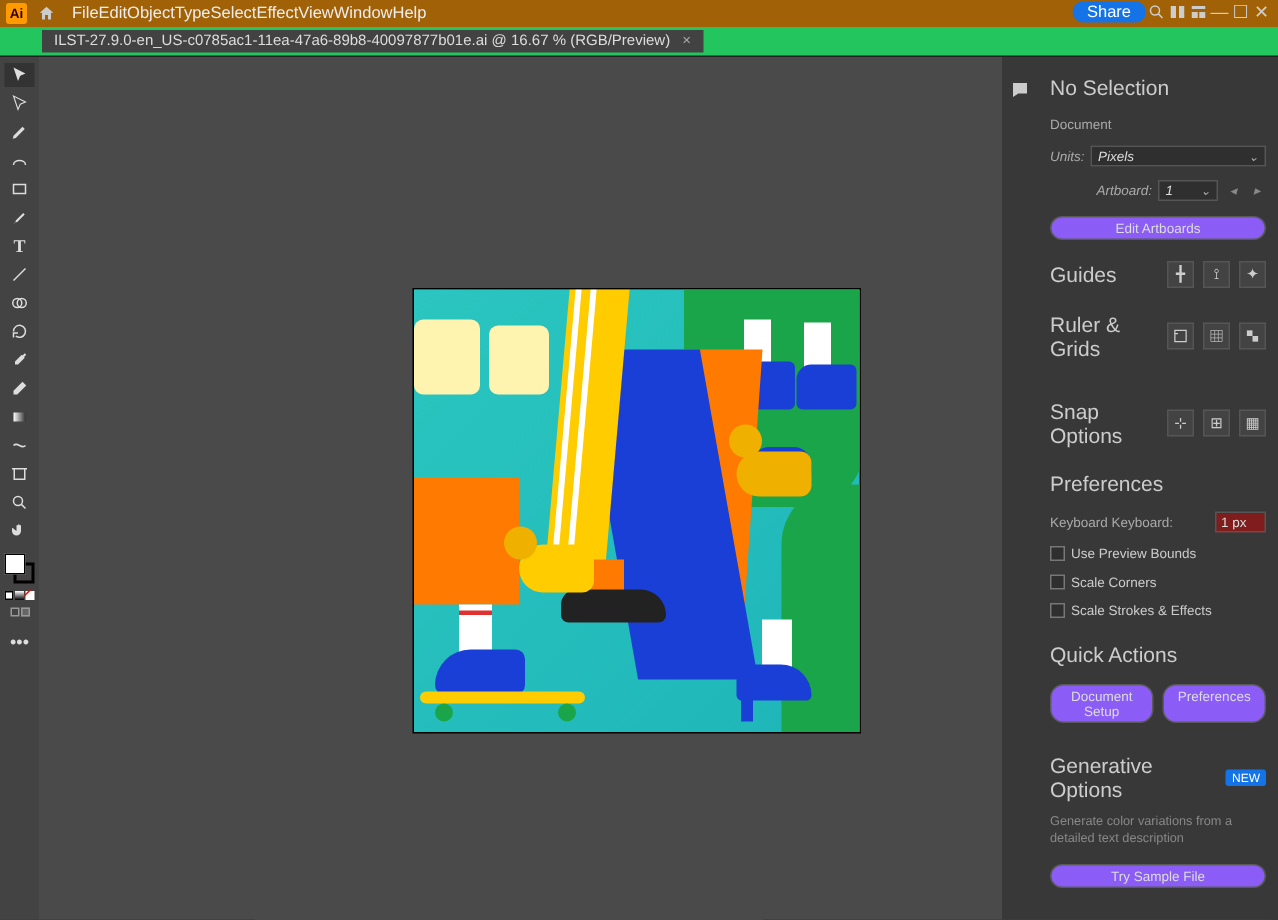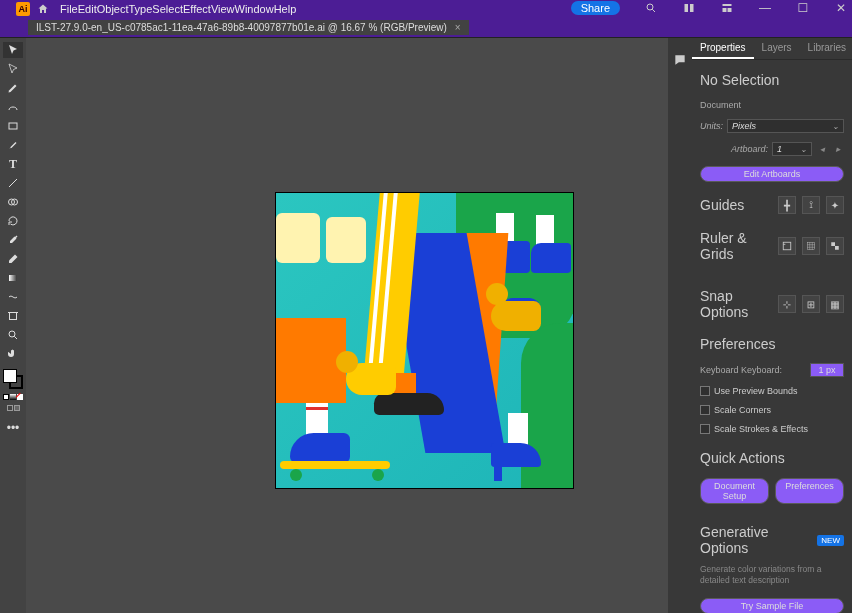--- a/index.html
+++ b/index.html
@@ -1,29 +1,29 @@
 <!DOCTYPE html>
 <html><head>
 <meta charset="utf-8">
 <style>
 * { box-sizing: border-box; margin: 0; padding: 0; font-family: "Segoe UI", Tahoma, sans-serif; }
 body { width: 852px; height: 613px; background: #323232; overflow: hidden; position: relative; color: #ccc; font-size: 11px; }
 
 
-.menubar { height: 18px; background: #4c1d95; display: flex; align-items: center; padding: 0 16px; position: relative; }
+.menubar { height: 18px; background: #a16207; display: flex; align-items: center; padding: 0 4px; position: relative; }
 .ai-logo { width: 14px; height: 14px; background: #ff9a00; border-radius: 2px; display: flex; align-items: center; justify-content: center; color: #330000; font-weight: bold; font-size: 9px; margin-right: 6px; }
 .home-icon { width: 14px; height: 14px; margin-right: 10px; display:flex;align-items:center;justify-content:center; }
 .menu-items { display: flex; }
 .menu-item { font-size: 11px; color: #eee; cursor: default; }
-.menubar-right { position: absolute; right: 4px; top: 1px; display: flex; align-items: center; gap: 24px; }
+.menubar-right { position: absolute; right: 4px; top: 1px; display: flex; align-items: center; gap: 0; }
 .share-btn { background: #1473e6; color: white; padding: 1px 10px; border-radius: 10px; font-size: 11px; }
 .win-icon { width: 14px; height: 14px; display:flex;align-items:center;justify-content:center; color:#ccc; font-size:12px;}
 
 
-.tabbar { height: 20px; background: #4c1d95; display: flex; align-items: center; padding-left: 28px; border-bottom: 1px solid #222; }
+.tabbar { height: 20px; background: #22c55e; display: flex; align-items: center; padding-left: 28px; border-bottom: 1px solid #222; }
 .tab { background: #424242; padding: 2px 8px; font-size: 10px; color: #ddd; display: flex; align-items: center; gap: 8px; }
 .tab-close { font-size: 10px; color: #aaa; }
 
 
 .workspace { display: flex; height: calc(613px - 38px); }
 .toolbox { width: 26px; background: #434343; display: flex; flex-direction: column; align-items: center; padding-top: 4px; gap: 3px; }
 .tool { width: 20px; height: 16px; display: flex; align-items: center; justify-content: center; color: #ddd; font-size: 12px; }
 .tool.sel { background: #333; }
 .tool-bottom { margin-top: 4px; display:flex; flex-direction:column; align-items:center; gap:2px;}
 .swatch-wrap { width:20px; height:20px; position:relative; margin-top:4px;}
@@ -77,21 +77,21 @@
 .ptab { padding: 4px 8px; font-size:10px; color:#999;}
 .ptab.active { color:#fff; border-bottom:2px solid #fff;}
 .panel-body { padding: 6px 8px; display:flex; flex-direction:column; gap:6px;}
 .section-title { font-size:14px; color:#ccc; margin-top:6px; margin-bottom:2px;}
 .sub { font-size:9px; color:#aaa; margin-top:4px;}
 .row { display:flex; align-items:center; gap:4px; margin-top:3px;}
 .row.right { justify-content:flex-end;font-style:italic;}
 .lbl { font-size:9px; color:#aaa; text-align:right;}
 .dropdown { background:#2f2f2f; border:1px solid #555; padding:1px 4px; font-size:9px; color:#ddd; display:flex; align-items:center; justify-content:space-between; min-width:66px;}
 .chev { font-size:8px; color:#aaa;}
-.smallinput { background:#8b5cf6; border:1px solid #555; width:34px; padding:1px 3px; font-size:9px; color:#ddd;text-align:center;}
+.smallinput { background:#7f1d1d; border:1px solid #555; width:34px; padding:1px 3px; font-size:9px; color:#ddd;}
 .btn { background:#8b5cf6; border:1px solid #5a5a5a; padding:2px 0; font-size:9px; color:#ddd; text-align:center; border-radius:9px;}
 .btn.wide { flex:1;}
 .btn-row { display:flex; gap:6px; margin-top:4px;}
 .icon-row { display:flex; gap:6px; margin-top:2px; justify-content:flex-end;}
 .sq-icon { width:18px; height:18px; background:#434343; border:1px solid #555; display:flex;align-items:center;justify-content:center; font-size:10px; color:#ccc;}
 .check-row { display:flex; align-items:center; gap:4px; margin-top:3px; font-size:9px; color:#ccc;}
 .check { width:10px; height:10px; border:1px solid #777; background:#2f2f2f;}
 .badge-new { background:#1473e6; color:#fff; font-size:8px; padding:1px 4px; border-radius:2px;}
 .gen-desc { font-size:8.5px; color:#888; line-height:1.3; margin-top:2px;}
 .arrow-btn { width:12px; font-size:9px; color:#888; text-align:center;}
@@ -304,25 +304,20 @@
 
   <div class="right-strip">
     <div class="tool">
         <svg width="14" height="14" viewBox="0 0 24 24" fill="#ccc">
           <path d="M4 4h16v12H10l-6 4z"></path>
         </svg>
       </div>
   </div>
 
   <div class="panel">
-    <div class="panel-tabs">
-      <div class="ptab active">Properties</div>
-      <div class="ptab">Layers</div>
-      <div class="ptab">Libraries</div>
-    </div>
     <div class="panel-body">
       <div class="section-title">No Selection</div>
 
       <div class="sub">Document</div>
       <div class="row right">
         <span class="lbl">Units:</span>
         <div class="dropdown" style="flex:1">
           <span>Pixels</span>
           <span class="chev">⌄</span>
         </div>

